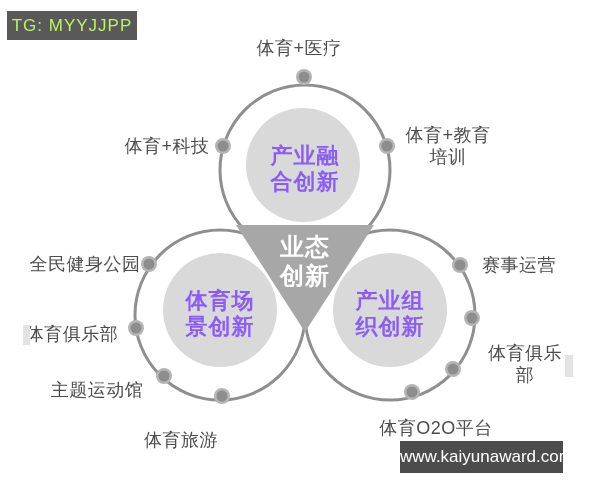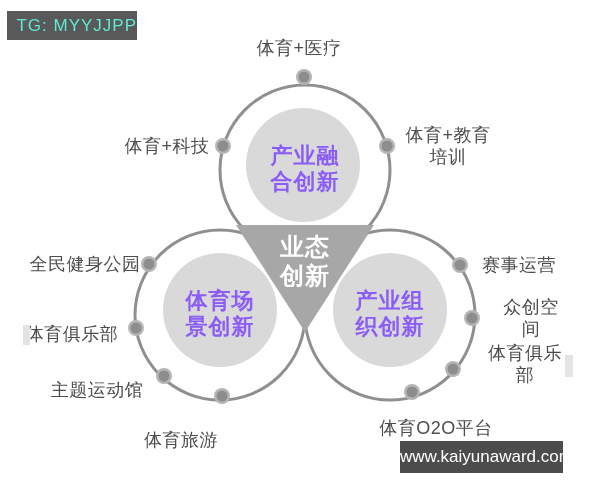--- a/index.html
+++ b/index.html
@@ -63,24 +63,24 @@
   .label-top { left: 305px; top: 169px; }
   .label-bl  { left: 220px; top: 314px; }
   .label-br  { left: 390px; top: 314px; }
   .label-center { left: 305px; top: 261px; }
   .badge {
     left: 7px;
     top: 11px;
     width: 130px;
     height: 29px;
     background: #595959;
-    color: #5eead4;
+    color: #bef264;
     font-size: 17px;
     line-height: 29px;
-    text-align: right;
+    text-align: center;
     letter-spacing: 1px;
   }
   .watermark {
     left: 400px;
     top: 441px;
     width: 163px;
     height: 32px;
     background: #4c4c4c;
     color: #ffffff;
     font-size: 17px;
@@ -170,21 +170,20 @@
 
   <div class="abs centered satellite sat-0">体育+医疗</div>
   <div class="abs centered satellite sat-1">体育+科技</div>
   <div class="abs centered satellite sat-2">体育+教育
 培训</div>
   <div class="abs centered satellite sat-3">全民健身公园</div>
   <div class="abs centered satellite sat-4">体育俱乐部</div>
   <div class="abs centered satellite sat-5">主题运动馆</div>
   <div class="abs centered satellite sat-6">体育旅游</div>
   <div class="abs centered satellite sat-7">赛事运营</div>
-  <div class="abs centered satellite sat-8">众创空间</div>
   <div class="abs centered satellite sat-9">体育俱乐部</div>
   <div class="abs centered satellite sat-10">体育O2O平台</div>
 
   <div class="abs badge">TG: MYYJJPP</div>
   <div class="abs watermark">www.kaiyunaward.com</div>
 
   <div class="abs artifact artifact-left"></div>
   <div class="abs artifact artifact-right"></div>
 
 </div>

